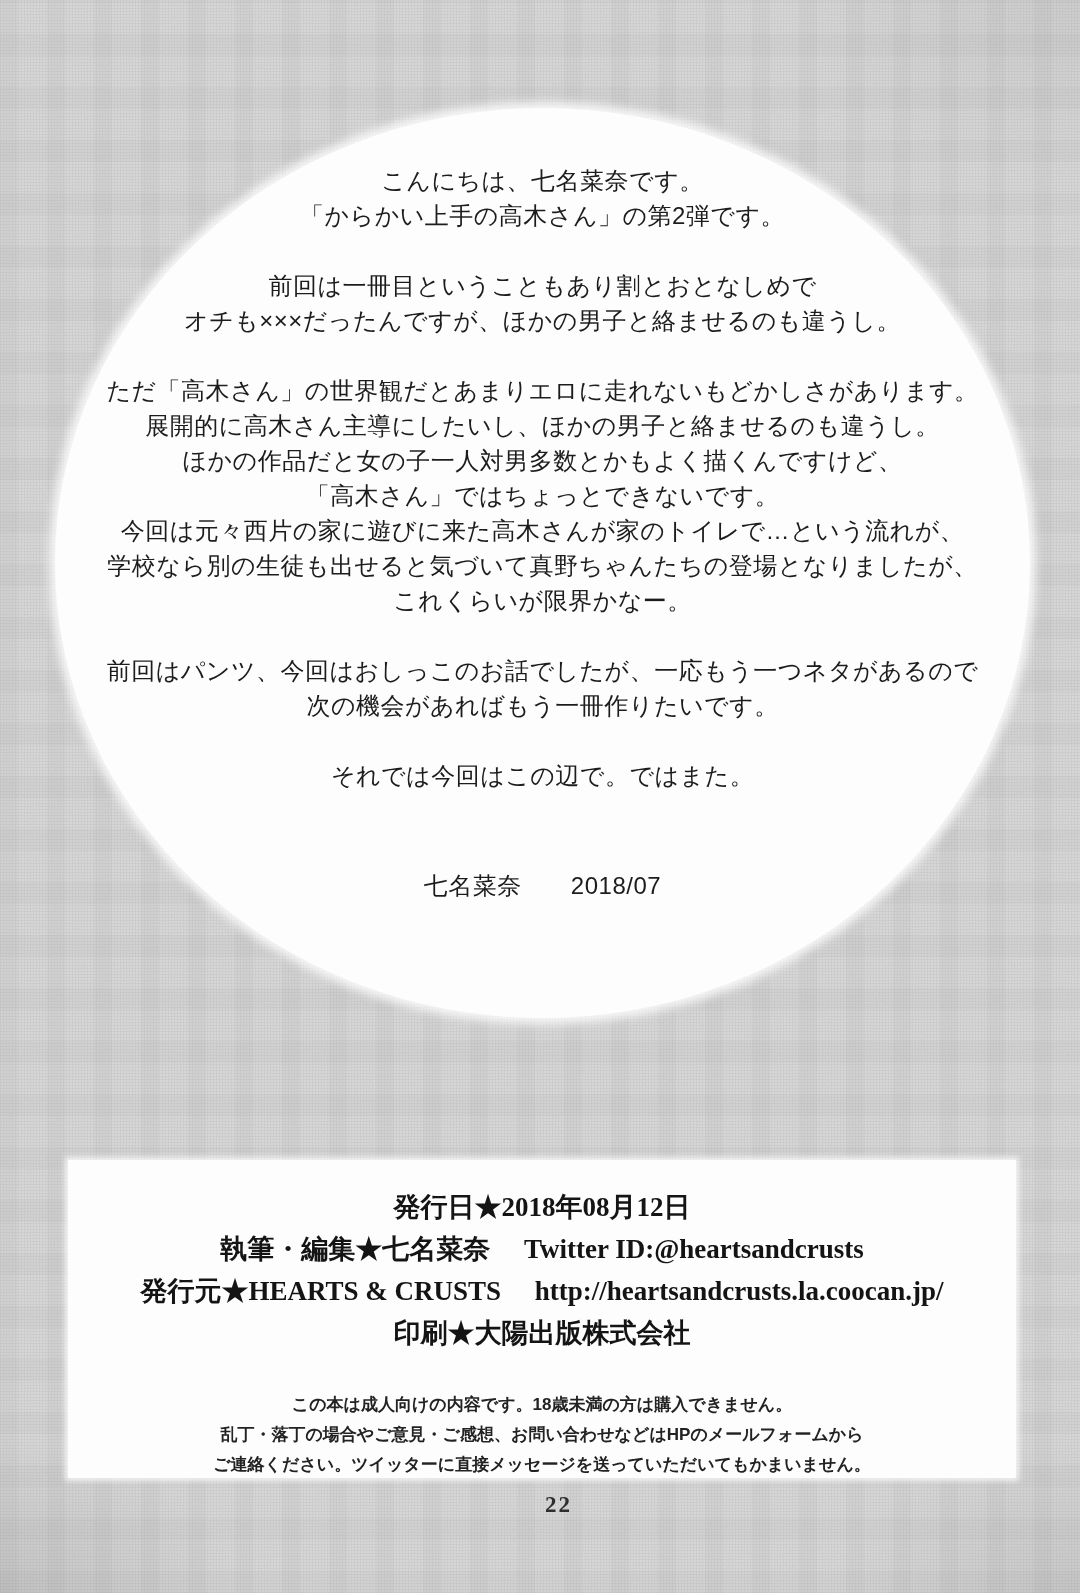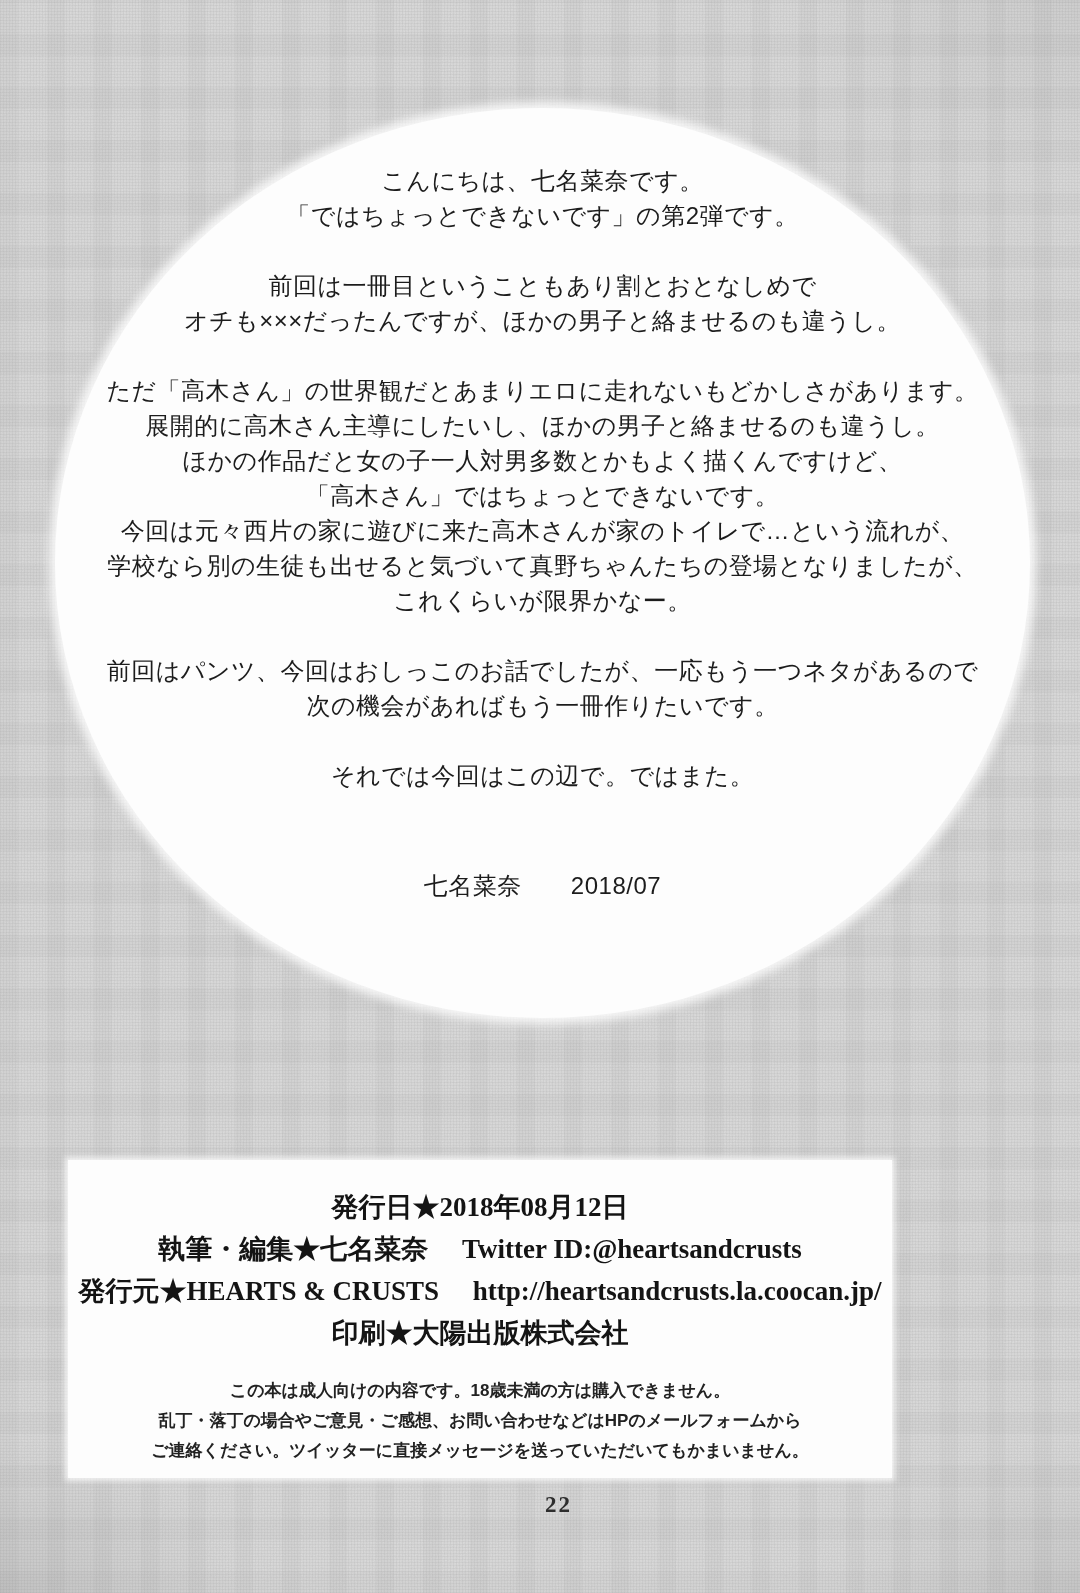--- a/index.html
+++ b/index.html
@@ -32,34 +32,34 @@
     position:absolute;left:0;right:0;top:55px;
     text-align:center;
     font-size:24px;line-height:35px;
     letter-spacing:0.5px;
   }
   .para{margin:0 0 35px 0;}
   .line{white-space:nowrap;}
   .signature{margin-top:75px;font-size:24px;}
   .colophon-box{
     position:absolute;z-index:2;
-    left:68px;top:1160px;width:824px;height:318px;
+    left:68px;top:1160px;width:948px;height:318px;
     background:#fdfdfd;
     box-shadow:0 0 6px 3px rgba(253,253,253,0.8);
     text-align:center;
   }
   .colophon-publication{
     padding-top:26px;
     font-family:"Liberation Serif","DejaVu Serif",serif;
     font-weight:bold;
     font-size:27px;line-height:42px;
     color:#141414;
   }
   .colophon-notice{
-    margin-top:22px;
+    margin-top:36px;
     font-weight:bold;
     font-size:17px;line-height:30px;
     color:#222;
   }
   .page-number{
     position:absolute;z-index:2;
     left:0;right:0;top:1492px;
     text-align:center;
     font-family:"Liberation Serif","DejaVu Serif",serif;
     font-weight:bold;
@@ -79,21 +79,21 @@
       <feColorMatrix type="matrix" values="0 0 0 0 0.45  0 0 0 0 0.45  0 0 0 0 0.45  0 0 0 0.30 0"></feColorMatrix>
     </filter>
     <rect width="100%" height="100%" filter="url(#grain)"></rect>
   </svg>
 
   <div class="afterword-circle">
     <div class="afterword-text">
       <div>
           <div class="para">
             <div class="line">こんにちは、七名菜奈です。</div>
-            <div class="line">「ではちょっとできないです」の第2弾です。</div>
+            <div class="line">「からかい上手の高木さん」の第2弾です。</div>
           </div>
           <div class="para">
             <div class="line">前回は一冊目ということもあり割とおとなしめで</div>
             <div class="line">オチも×××だったんですが、ほかの男子と絡ませるのも違うし。</div>
           </div>
           <div class="para">
             <div class="line">ただ「高木さん」の世界観だとあまりエロに走れないもどかしさがあります。</div>
             <div class="line">展開的に高木さん主導にしたいし、ほかの男子と絡ませるのも違うし。</div>
             <div class="line">ほかの作品だと女の子一人対男多数とかもよく描くんですけど、</div>
             <div class="line">「高木さん」ではちょっとできないです。</div>

